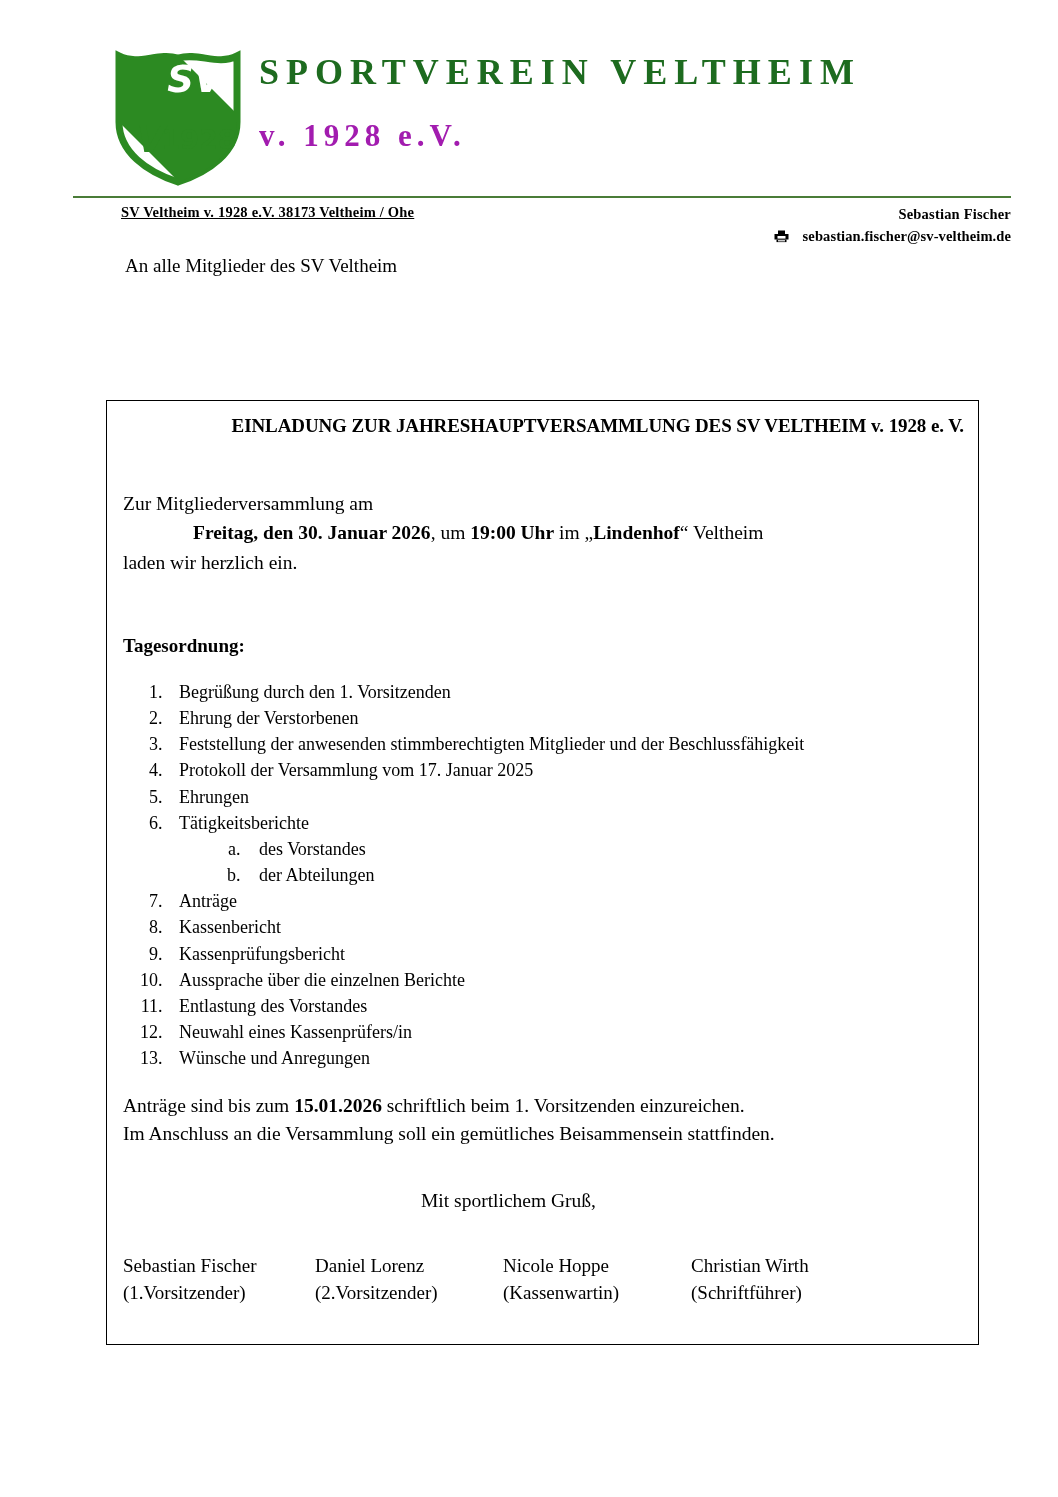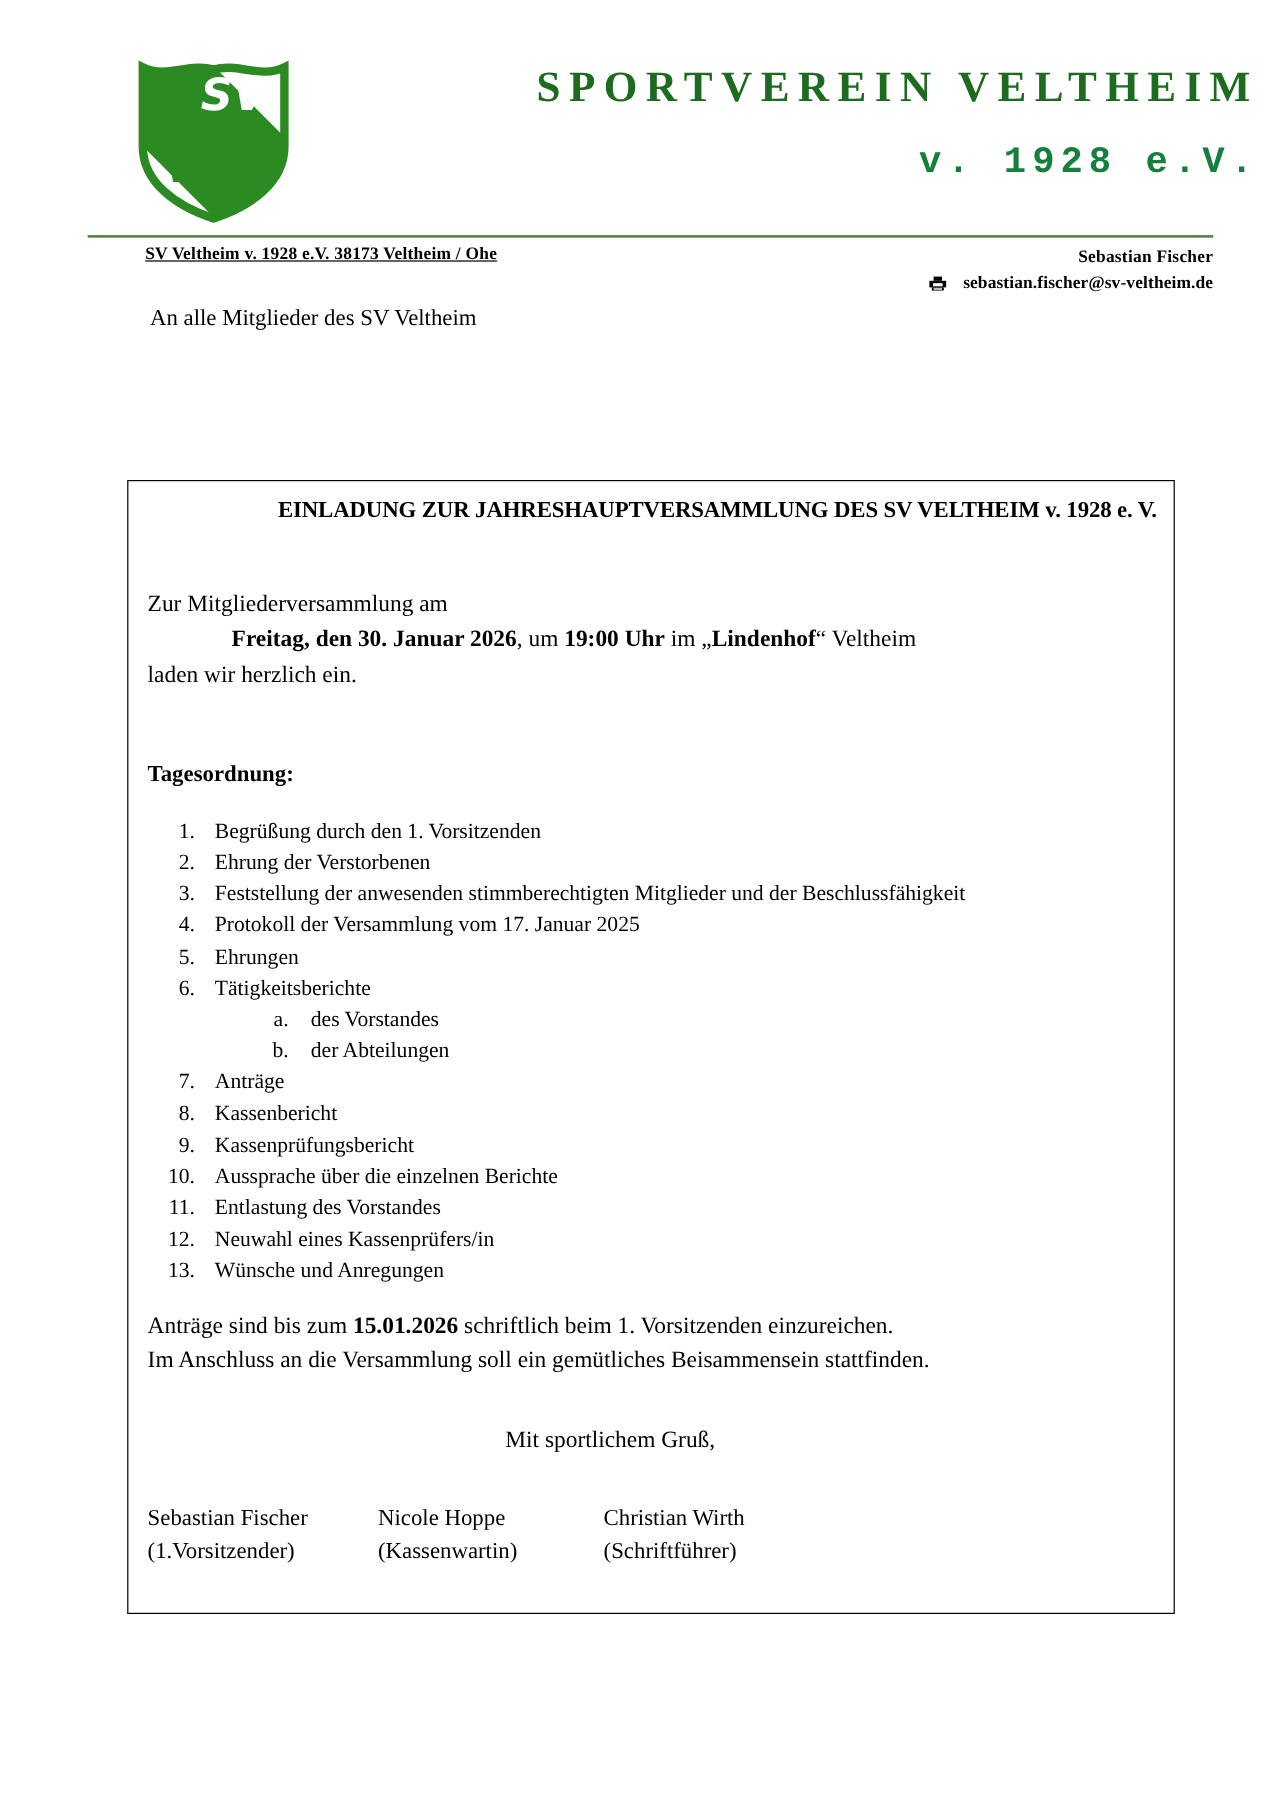--- a/index.html
+++ b/index.html
@@ -40,38 +40,38 @@
     width: 142px;
     height: 142px;
   }
   .logo-wrap svg { display: block; }
 
   .club-title-block {
     position: absolute;
     left: 248px;
     top: 14px;
     width: 790px;
-    text-align: right;
+    text-align: left;
   }
   .club-title {
     font-family: "Liberation Serif", "DejaVu Serif", serif;
     font-size: 36px;
     font-weight: bold;
     letter-spacing: 7px;
     color: #1d6b1f;
     line-height: 1.35;
     white-space: nowrap;
   }
   .club-subtitle {
     margin-top: 20px;
-    font-family: Liberation Mono, monospace;
+    font-family: Liberation Serif, serif;
     font-size: 31px;
     font-weight: bold;
     letter-spacing: 5px;
-    color: #15803d;
+    color: #a21caf;
     line-height: 1.2;
     white-space: nowrap;
   }
 
   .header-rule {
     position: absolute;
     left: 62px;
     top: 196px;
     width: 938px;
     height: 2px;
@@ -314,20 +314,24 @@
       </div>
 
       <div class="greeting">Mit sportlichem Gruß,</div>
 
       <div class="signature-row">
         <div class="sig-col">
           <div class="sig-name">Sebastian Fischer</div>
           <div class="sig-role">(1.Vorsitzender)</div>
         </div>
         <div class="sig-col">
+          <div class="sig-name">Daniel Lorenz</div>
+          <div class="sig-role">(2.Vorsitzender)</div>
+        </div>
+        <div class="sig-col">
           <div class="sig-name">Nicole Hoppe</div>
           <div class="sig-role">(Kassenwartin)</div>
         </div>
         <div class="sig-col">
           <div class="sig-name">Christian Wirth</div>
           <div class="sig-role">(Schriftführer)</div>
         </div>
       </div>
 
     </div>

